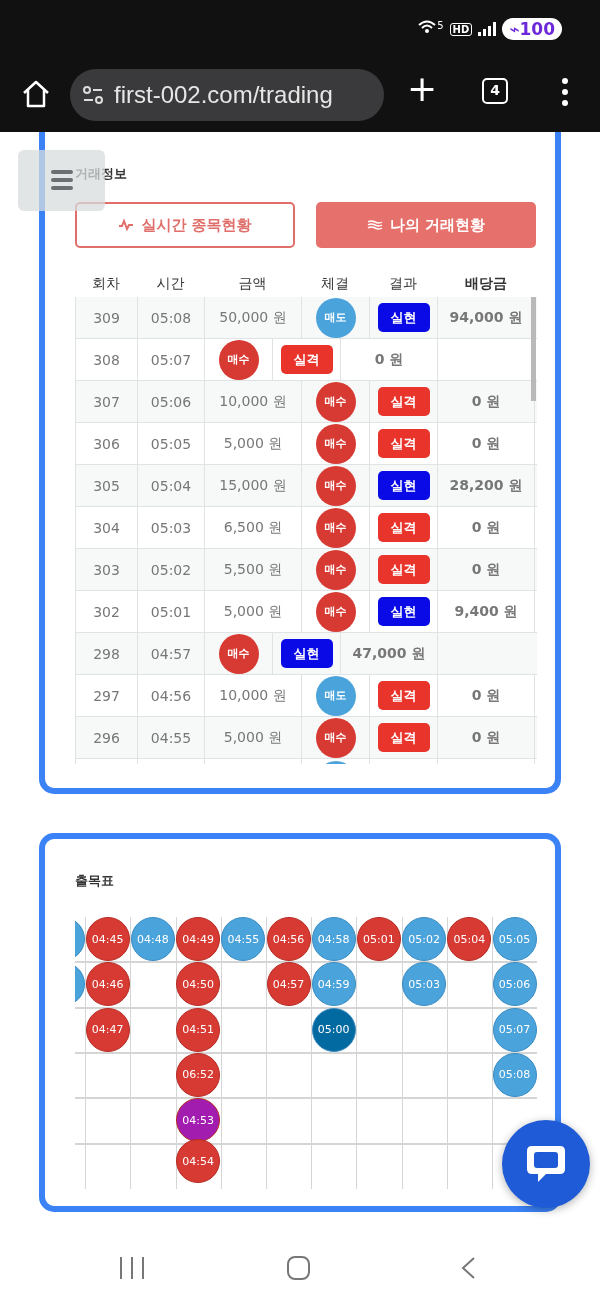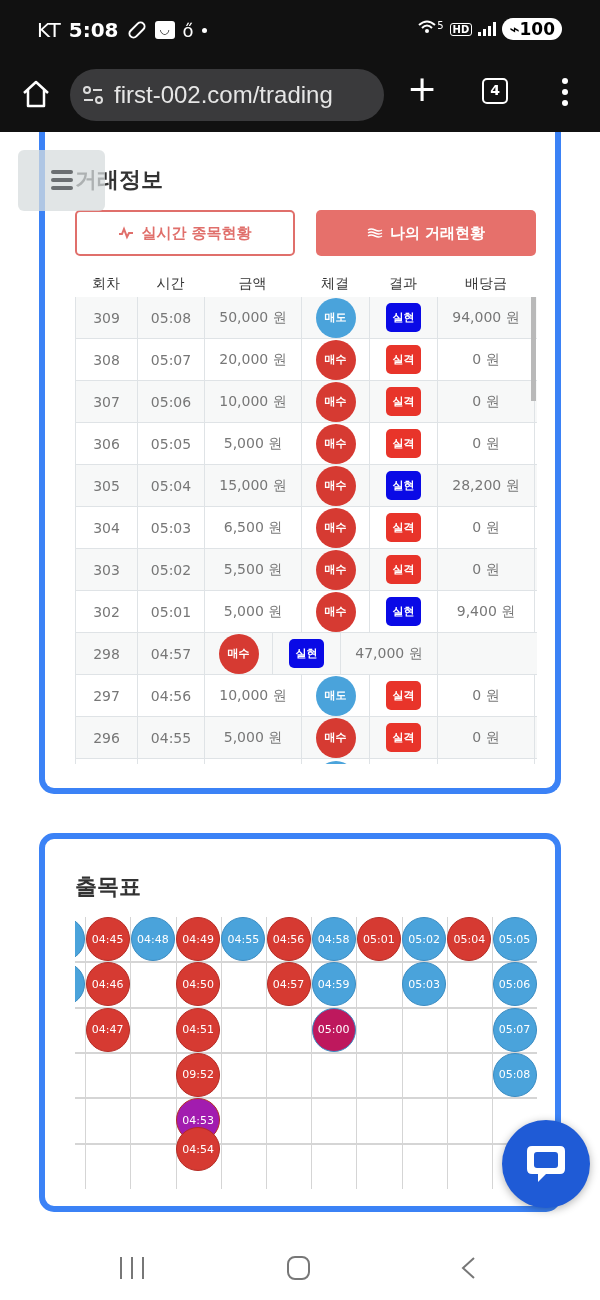--- a/index.html
+++ b/index.html
@@ -10,83 +10,75 @@
   .sb-time { font-weight: bold; }
   .sb-ic { display: inline-block; }
   .sb-pill { width: 20px; height: 10px; border: 2px solid #fff; border-radius: 6px; transform: rotate(-45deg); }
   .sb-box { width: 20px; height: 18px; background: #fff; border-radius: 3px; color: #111; font-size: 12px; text-align: center; line-height: 16px; }
   .sb-dot { width: 5px; height: 5px; border-radius: 50%; background: #fff; }
   .sb-right { position: absolute; right: 38px; top: 18px; display: flex; align-items: center; gap: 6px; font-size: 13px; }
   .sb-wifi { font-size: 16px; }
   .sb-hd { border: 1.5px solid #fff; border-radius: 3px; font-size: 10px; padding: 0 2px; font-weight: bold; }
   .sb-sig { display: flex; align-items: flex-end; gap: 2px; height: 14px; }
   .sb-sig span { width: 3px; background: #fff; }
-  .sb-batt { background: #fff; color: #000000; border-radius: 11px; padding: 1px 7px; font-size: 17px; font-weight: bold; }
+  .sb-batt { background: #fff; color: #6d28d9; border-radius: 11px; padding: 1px 7px; font-size: 17px; font-weight: bold; }
   .urlbar { position: absolute; left: 0; top: 62px; width: 600px; height: 70px; background: #111111; }
   .url-home { position: absolute; left: 20px; top: 16px; width: 32px; height: 32px; }
   .url-field { position: absolute; left: 70px; top: 7px; width: 314px; height: 52px; border-radius: 26px; background: #3a3a3c; display: flex; align-items: center; padding-left: 12px; gap: 10px; }
   .url-tune { width: 22px; height: 22px; }
   .url-text { color: #e6e6e6; font-size: 24px; white-space: nowrap; overflow: hidden; font-family: "Liberation Sans", sans-serif; }
   .url-plus { position: absolute; left: 407px; top: 13px; width: 30px; height: 30px; color: #fff; font-size: 36px; line-height: 28px; text-align: center; }
   .url-tabs { position: absolute; left: 482px; top: 16px; width: 26px; height: 26px; border: 2.5px solid #fff; border-radius: 5px; color: #fff; font-size: 14px; font-weight: bold; text-align: center; line-height: 21px; }
   .url-menu { position: absolute; left: 560px; top: 16px; width: 10px; height: 28px; display: flex; flex-direction: column; justify-content: space-between; align-items: center; }
   .url-menu span { width: 6px; height: 6px; background: #fff; border-radius: 50%; }
 
   .card { position: absolute; left: 39px; width: 522px; background: #fff; border: 6px solid #3b82f6; border-radius: 15px; }
   .card1 { top: 132px; height: 662px; border-top: none; border-top-left-radius: 0; border-top-right-radius: 0; }
   .card2 { top: 833px; height: 379px; }
-  .card-title { position: absolute; left: 30px; font-size: 22px; font-weight: bold; color: #333; }
+  .card-title { position: absolute; left: 30px; font-size: 13px; font-weight: bold; color: #333; }
   .card1 .card-title { top: 33px; }
   .card2 .card-title { top: 33px; }
 
   .hamburger { position: absolute; left: 18px; top: 150px; width: 87px; height: 61px; background: rgba(215,220,222,0.75); border-radius: 6px; z-index: 5; }
   .hamburger span { position: absolute; left: 33px; width: 22px; height: 3.5px; background: #6b6f72; border-radius: 2px; }
 
-  .btn { position: absolute; top: 78px; height: 46px; border-radius: 5px; display: flex; align-items: center; justify-content: center; gap: 7px; font-size: 15px; font-weight: bold; }
+  .btn { position: absolute; top: 70px; height: 46px; border-radius: 5px; display: flex; align-items: center; justify-content: center; gap: 7px; font-size: 15px; font-weight: bold; }
   .btn-live { left: 30px; width: 220px; border: 2.5px solid #e06f6b; color: #e06f6b; background: #fff; }
   .btn-mine { left: 271px; width: 220px; background: #e6706b; color: #fff; }
 
   .tbl-head { position: absolute; left: 30px; top: 143px; width: 460px; height: 22px; display: flex; font-size: 14px; color: #333; }
   .tbl-head div { text-align: center; }
   .tbl-body { position: absolute; left: 30px; top: 165px; width: 462px; height: 467px; overflow: hidden; }
   .row { display: flex; height: 42px; border-bottom: 1px solid #dfe3e6; }
   .row:nth-child(odd) { background: #f7f8f8; }
   .row:nth-child(even) { background: #ffffff; }
   .cell { display: flex; align-items: center; justify-content: center; color: #777; font-size: 14px; border-left: 1px solid #dfe3e6; }
   .cell:first-child { border-left: 1px solid #dfe3e6; }
-  .c1 { width: 62px; } .c2 { width: 67px; } .c3 { width: 97px; } .c4 { width: 68px; } .c5 { width: 68px; } .c6 { width: 98px; border-right: 1px solid #dfe3e6; }
+  .c1 { width: 62px; } .c2 { width: 67px; } .c3 { width: 97px; } .c4 { width: 68px; } .c5 { width: 68px; } .c6 { width: 98px; border-right: 1px solid #dfe3e6; font-weight: bold; }
   .trade-circle { width: 40px; height: 40px; border-radius: 50%; color: #fff; font-size: 11px; font-weight: bold; display: flex; align-items: center; justify-content: center; }
-  .result-badge { width: 35px; height: 29px; border-radius: 5px; color: #fff; font-size: 11px; font-weight: bold; display: flex; align-items: center; justify-content: center; }
+  .result-badge { width: 52px; height: 29px; border-radius: 5px; color: #fff; font-size: 13px; font-weight: bold; display: flex; align-items: center; justify-content: center; }
   .scrollbar { position: absolute; left: 486px; top: 165px; width: 5px; height: 104px; background: #b9b9b9; }
 
   .grid { position: absolute; left: 30px; top: 78px; width: 462px; height: 272px; overflow: hidden; }
   .grid-col { position: absolute; top: 0; width: 45px; height: 272px; border-left: 1px solid #d5d5d5; }
   .grid-hline { position: absolute; left: 0; width: 462px; height: 2px; background: #d5d5d5; }
   .bead { position: absolute; width: 44px; height: 44px; border-radius: 50%; color: #fff; font-size: 11px; display: flex; align-items: center; justify-content: center; }
 
   .chat-fab { position: absolute; left: 502px; top: 1120px; width: 88px; height: 88px; border-radius: 50%; background: #1f5bd6; box-shadow: 0 2px 8px rgba(0,0,0,0.3); display: flex; align-items: center; justify-content: center; z-index: 10; }
 
   .navbar { position: absolute; left: 0; top: 1235px; width: 600px; height: 65px; background: #fff; }
   .nav-recent { position: absolute; left: 120px; top: 22px; width: 24px; height: 22px; display: flex; justify-content: space-between; }
   .nav-recent span { width: 2px; height: 22px; background: #777; }
   .nav-home { position: absolute; left: 287px; top: 21px; width: 23px; height: 24px; border: 2px solid #777; border-radius: 8px; }
   .nav-back { position: absolute; left: 460px; top: 21px; width: 16px; height: 24px; }
 </style>
 </head>
 <body>
 
 <div class="statusbar">
-  <div class="sb-left">
-    <span class="sb-carrier">KT</span>
-    <span class="sb-time">5:08</span>
-    <span class="sb-ic sb-pill"></span>
-    <span class="sb-ic sb-box">◡</span>
-    <span class="sb-ic" style="font-size:18px;">ő</span>
-    <span class="sb-ic sb-dot"></span>
-  </div>
   <div class="sb-right">
     <span class="sb-wifi">
       <svg width="20" height="16" viewBox="0 0 20 16">
           <path d="M2 6 Q10 -1 18 6" stroke="#fff" stroke-width="2" fill="none"></path>
           <path d="M5 9 Q10 4 15 9" stroke="#fff" stroke-width="2" fill="none"></path>
           <circle cx="10" cy="12" r="2" fill="#fff"></circle>
         </svg>
     </span>
     <span style="font-size:10px;margin-left:-6px;margin-top:-8px;">5</span>
     <span class="sb-hd">HD</span>
@@ -164,21 +156,20 @@
           <div class="trade-circle" style="background:#4aa3db">매도</div>
         </div>
         <div class="cell c5">
           <div class="result-badge" style="background:#0a0ae6">실현</div>
         </div>
         <div class="cell c6">94,000 원</div>
       </div>
       <div class="row">
         <div class="cell c1">308</div>
         <div class="cell c2">05:07</div>
-        <div class="cell c3">20,000 원</div>
         <div class="cell c4">
           <div class="trade-circle" style="background:#d63a32">매수</div>
         </div>
         <div class="cell c5">
           <div class="result-badge" style="background:#e8342a">실격</div>
         </div>
         <div class="cell c6">0 원</div>
       </div>
       <div class="row">
         <div class="cell c1">307</div>
@@ -315,32 +306,32 @@
       <div class="grid-col" style="left: 55.4px;"></div>
       <div class="bead" style="left: 10.7px; top: 0px; background: rgb(214, 58, 50); border: 1px solid rgb(181, 44, 37);">04:45</div>
       <div class="bead" style="left: 10.7px; top: 45.3px; background: rgb(214, 58, 50); border: 1px solid rgb(181, 44, 37);">04:46</div>
       <div class="bead" style="left: 10.7px; top: 90.6px; background: rgb(214, 58, 50); border: 1px solid rgb(181, 44, 37);">04:47</div>
       <div class="grid-col" style="left: 100.6px;"></div>
       <div class="bead" style="left: 55.9px; top: 0px; background: rgb(74, 163, 219); border: 1px solid rgb(59, 140, 194);">04:48</div>
       <div class="grid-col" style="left: 145.8px;"></div>
       <div class="bead" style="left: 101.1px; top: 0px; background: rgb(214, 58, 50); border: 1px solid rgb(181, 44, 37);">04:49</div>
       <div class="bead" style="left: 101.1px; top: 45.3px; background: rgb(214, 58, 50); border: 1px solid rgb(181, 44, 37);">04:50</div>
       <div class="bead" style="left: 101.1px; top: 90.6px; background: rgb(214, 58, 50); border: 1px solid rgb(181, 44, 37);">04:51</div>
-      <div class="bead" style="left: 101.1px; top: 135.9px; background: rgb(214, 58, 50); border: 1px solid rgb(181, 44, 37);">09:52</div>
+      <div class="bead" style="left: 101.1px; top: 135.9px; background: rgb(214, 58, 50); border: 1px solid rgb(181, 44, 37);">06:52</div>
       <div class="bead" style="left: 101.1px; top: 181.2px; background: #a21caf; border: 1px solid rgb(181, 44, 37);">04:53</div>
-      <div class="bead" style="left: 101.1px; top: 210px; background: rgb(214, 58, 50); border: 1px solid rgb(181, 44, 37);">04:54</div>
+      <div class="bead" style="left: 101.1px; top: 222px; background: rgb(214, 58, 50); border: 1px solid rgb(181, 44, 37);">04:54</div>
       <div class="grid-col" style="left: 191px;"></div>
       <div class="bead" style="left: 146.3px; top: 0px; background: rgb(74, 163, 219); border: 1px solid rgb(59, 140, 194);">04:55</div>
       <div class="grid-col" style="left: 236.2px;"></div>
       <div class="bead" style="left: 191.5px; top: 0px; background: rgb(214, 58, 50); border: 1px solid rgb(181, 44, 37);">04:56</div>
       <div class="bead" style="left: 191.5px; top: 45.3px; background: rgb(214, 58, 50); border: 1px solid rgb(181, 44, 37);">04:57</div>
       <div class="grid-col" style="left: 281.4px;"></div>
       <div class="bead" style="left: 236.7px; top: 0px; background: rgb(74, 163, 219); border: 1px solid rgb(59, 140, 194);">04:58</div>
       <div class="bead" style="left: 236.7px; top: 45.3px; background: rgb(74, 163, 219); border: 1px solid rgb(59, 140, 194);">04:59</div>
-      <div class="bead" style="left: 236.7px; top: 90.6px; background: #be185d; border: 1px solid rgb(59, 140, 194);">05:00</div>
+      <div class="bead" style="left: 236.7px; top: 90.6px; background: #0369a1; border: 1px solid rgb(59, 140, 194);">05:00</div>
       <div class="grid-col" style="left: 326.6px;"></div>
       <div class="bead" style="left: 281.9px; top: 0px; background: rgb(214, 58, 50); border: 1px solid rgb(181, 44, 37);">05:01</div>
       <div class="grid-col" style="left: 371.8px;"></div>
       <div class="bead" style="left: 327.1px; top: 0px; background: rgb(74, 163, 219); border: 1px solid rgb(59, 140, 194);">05:02</div>
       <div class="bead" style="left: 327.1px; top: 45.3px; background: rgb(74, 163, 219); border: 1px solid rgb(59, 140, 194);">05:03</div>
       <div class="grid-col" style="left: 417px;"></div>
       <div class="bead" style="left: 372.3px; top: 0px; background: rgb(214, 58, 50); border: 1px solid rgb(181, 44, 37);">05:04</div>
       <div class="bead" style="left: 417.5px; top: 0px; background: rgb(74, 163, 219); border: 1px solid rgb(59, 140, 194);">05:05</div>
       <div class="bead" style="left: 417.5px; top: 45.3px; background: rgb(74, 163, 219); border: 1px solid rgb(59, 140, 194);">05:06</div>
       <div class="bead" style="left: 417.5px; top: 90.6px; background: rgb(74, 163, 219); border: 1px solid rgb(59, 140, 194);">05:07</div>

